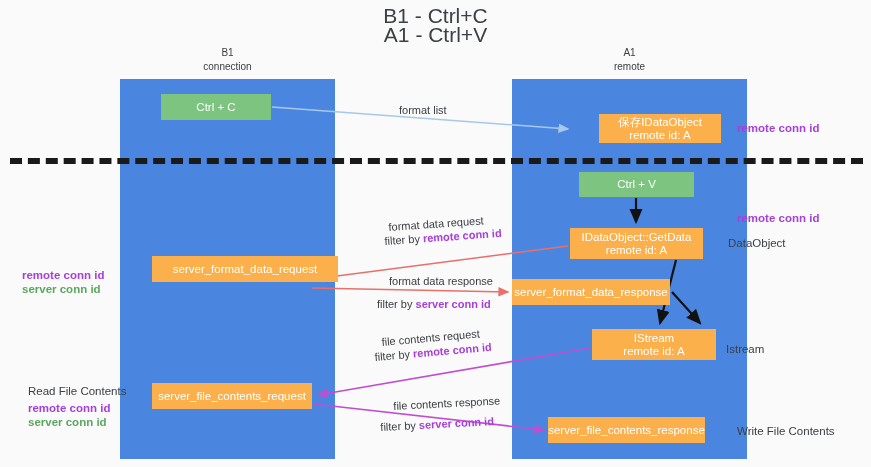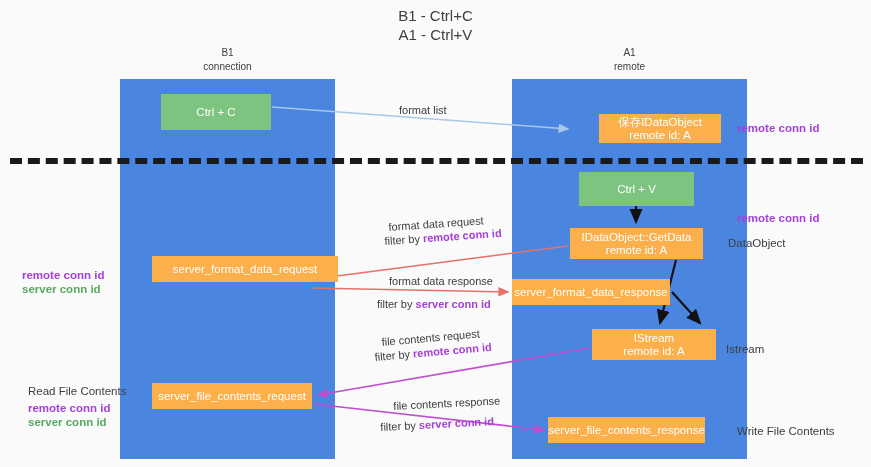--- a/index.html
+++ b/index.html
@@ -15,21 +15,21 @@
     position: relative;
     width: 871px; height: 467px;
     background: #fafafa;
   }
 
   
   .title {
     position: absolute;
     left: 0; right: 0; top: 6px;
     text-align: center;
-    font-size: 15px;
+    font-size: 21px;
     color: #3c4043;
     line-height: 19px;
     white-space: pre-line;
   }
 
   
   .col-head {
     position: absolute;
     text-align: center;
     font-size: 10px;
@@ -66,23 +66,23 @@
     color: #ffffff;
     font-size: 11.5px;
     line-height: 13px;
     text-align: center;
     white-space: pre-line;
     padding: 2px 4px;
   }
   .node.green { background: #7cc47f; }
   .node.orange { background: #fbb04c; }
 
-  #node-ctrlc   { left: 161px; top: 94px;  width: 110px; height: 36px; }
+  #node-ctrlc   { left: 161px; top: 94px;  width: 110px; height: 26px; }
   #node-save    { left: 575px; top: 114px; width: 122px; height: 29px; margin-left: 24px; }
-  #node-ctrlv   { left: 579px; top: 172px; width: 115px; height: 34px; }
+  #node-ctrlv   { left: 579px; top: 172px; width: 115px; height: 25px; }
   #node-getdata { left: 570px; top: 228px; width: 133px; height: 31px; }
   #node-sfdreq  { left: 152px; top: 256px; width: 186px; height: 26px; }
   #node-sfdres  { left: 512px; top: 279px; width: 158px; height: 26px; }
   #node-istream { left: 592px; top: 329px; width: 124px; height: 31px; }
   #node-sfcreq  { left: 152px; top: 383px; width: 160px; height: 26px; }
   #node-sfcres  { left: 548px; top: 417px; width: 157px; height: 26px; }
 
   
   .side-note {
     position: absolute;

